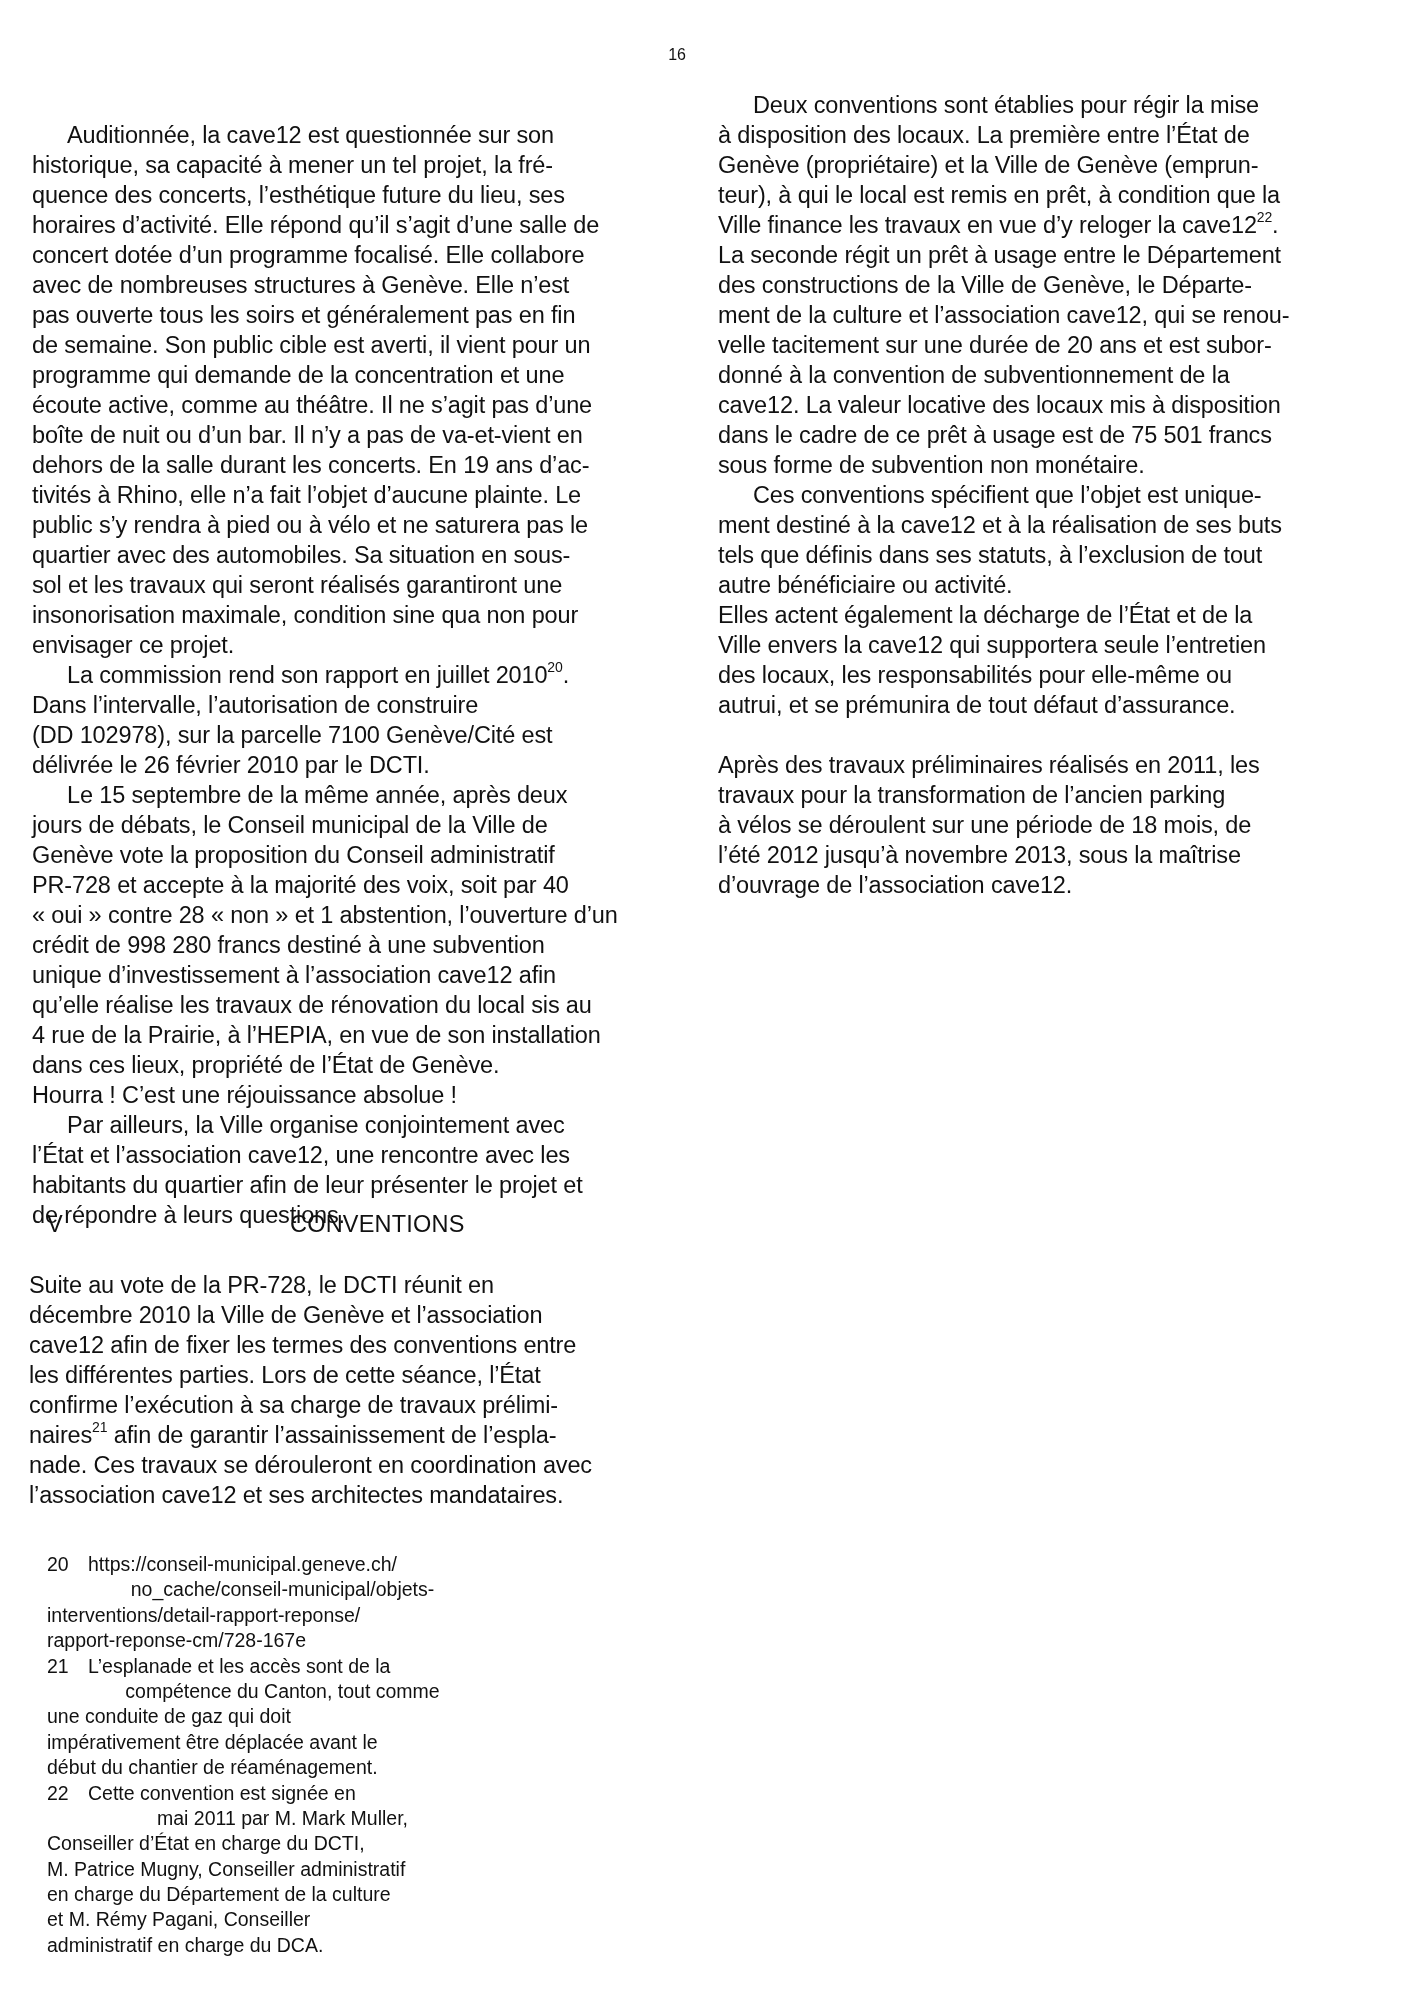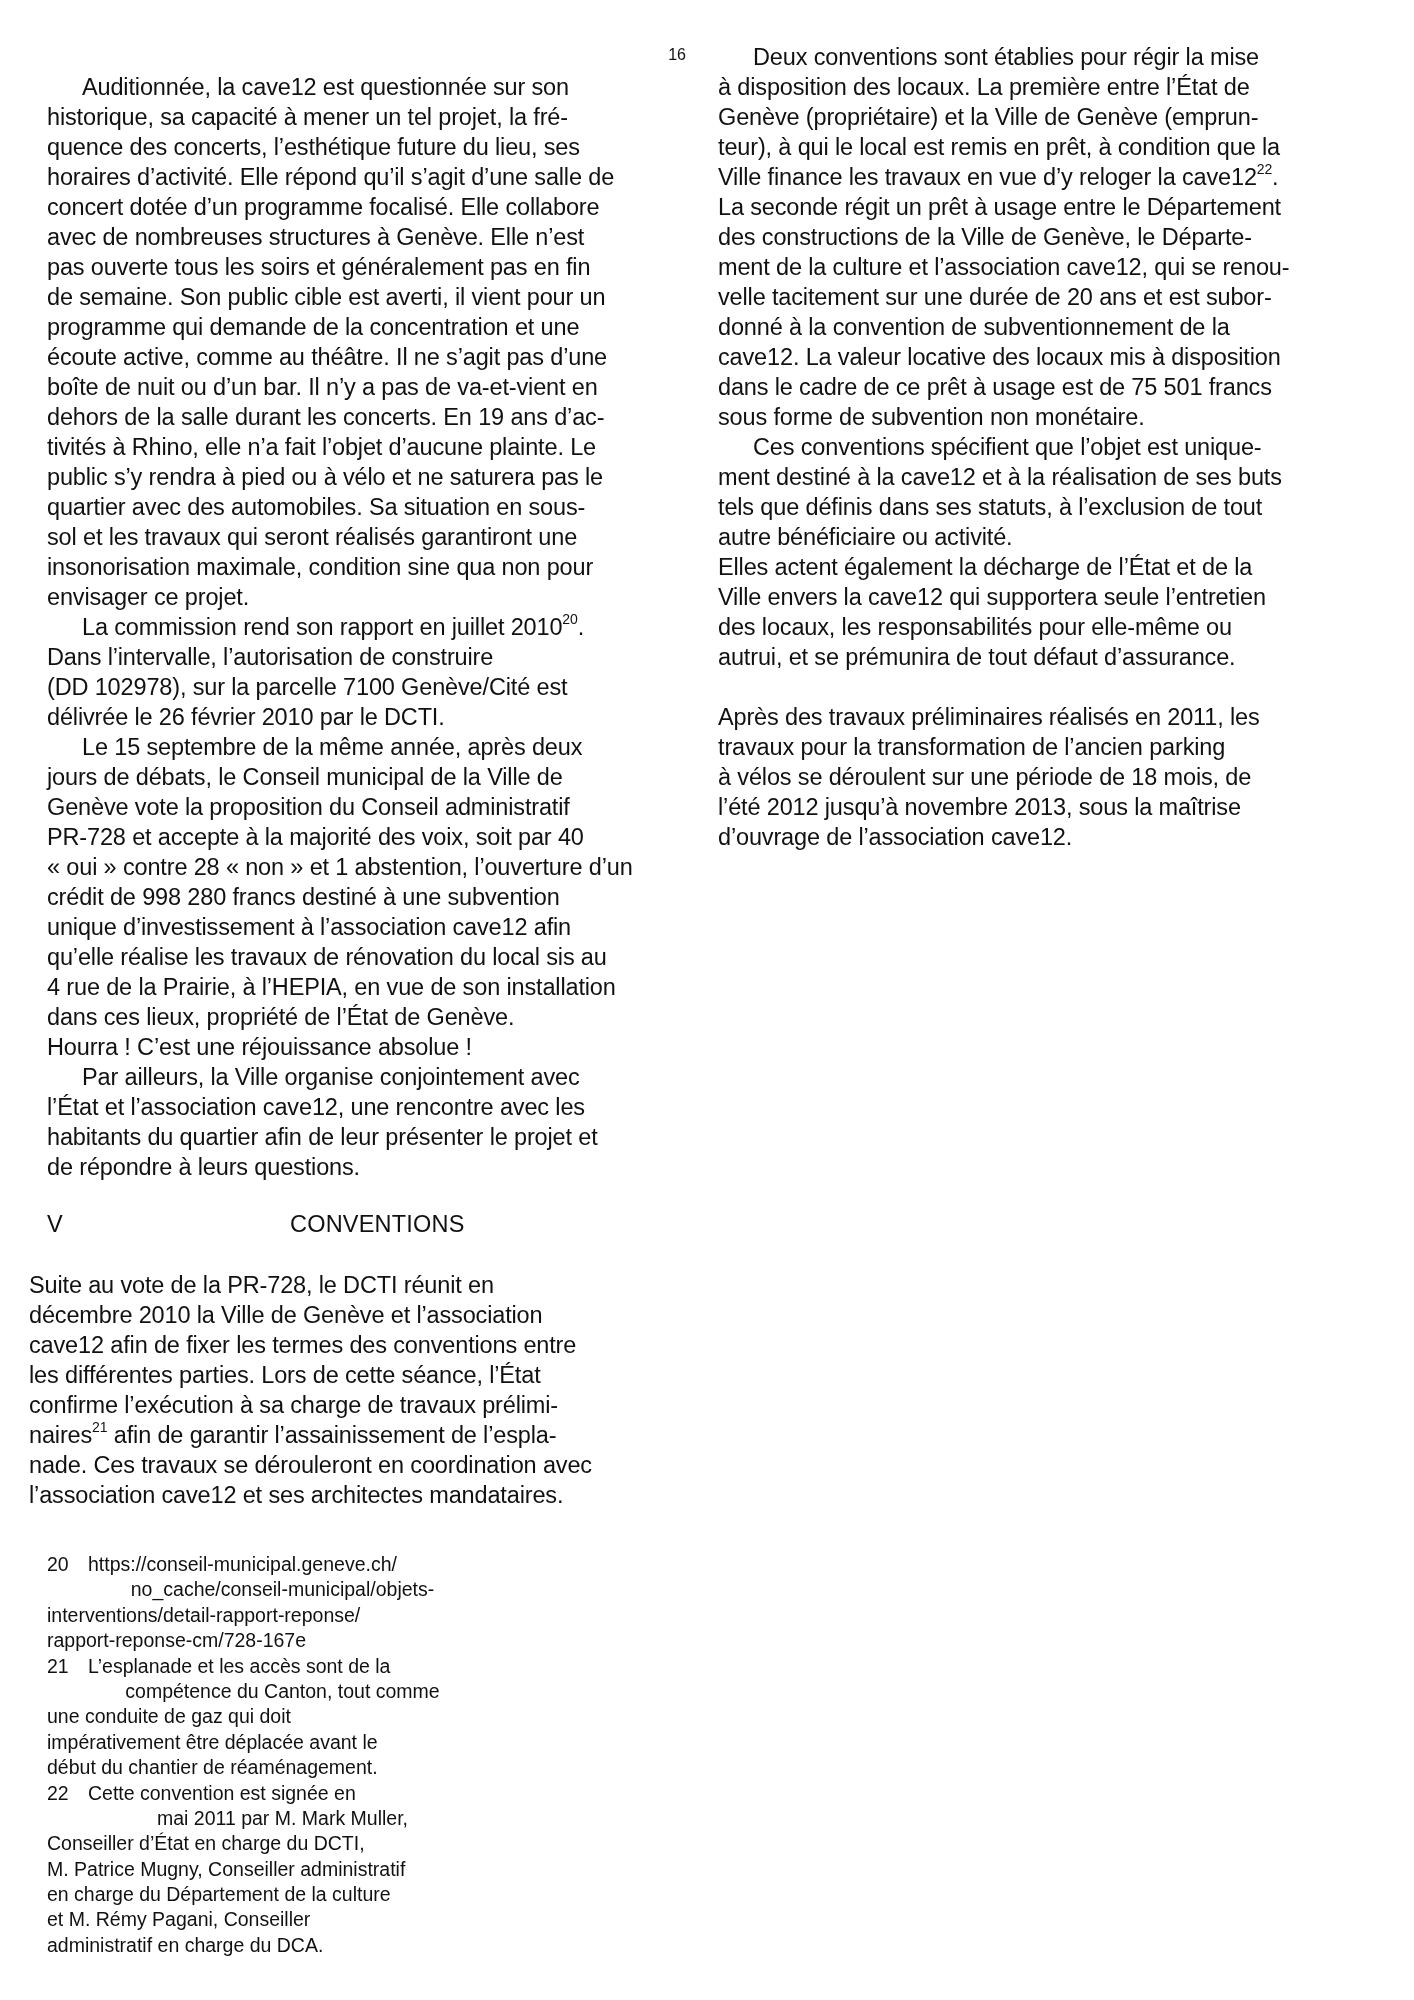--- a/index.html
+++ b/index.html
@@ -19,22 +19,23 @@
     position: absolute;
     left: 652px;
     top: 42px;
     width: 34px;
     text-align: right;
     font-size: 16px;
     line-height: 26px;
   }
   .column {
     position: absolute;
+    margin-top: 48px;
   }
-  .col-left { left: 47px; top: 72px; width: 640px; }
+  .col-left { left: 32px; top: 72px; width: 640px; }
   .col-right { left: 718px; top: 42px; width: 640px; }
   .body-lines {
     font-size: 23.5px;
     line-height: 30px;
     letter-spacing: -0.15px;
     white-space: pre;
   }
   .line {
     display: block;
     height: 30px;

